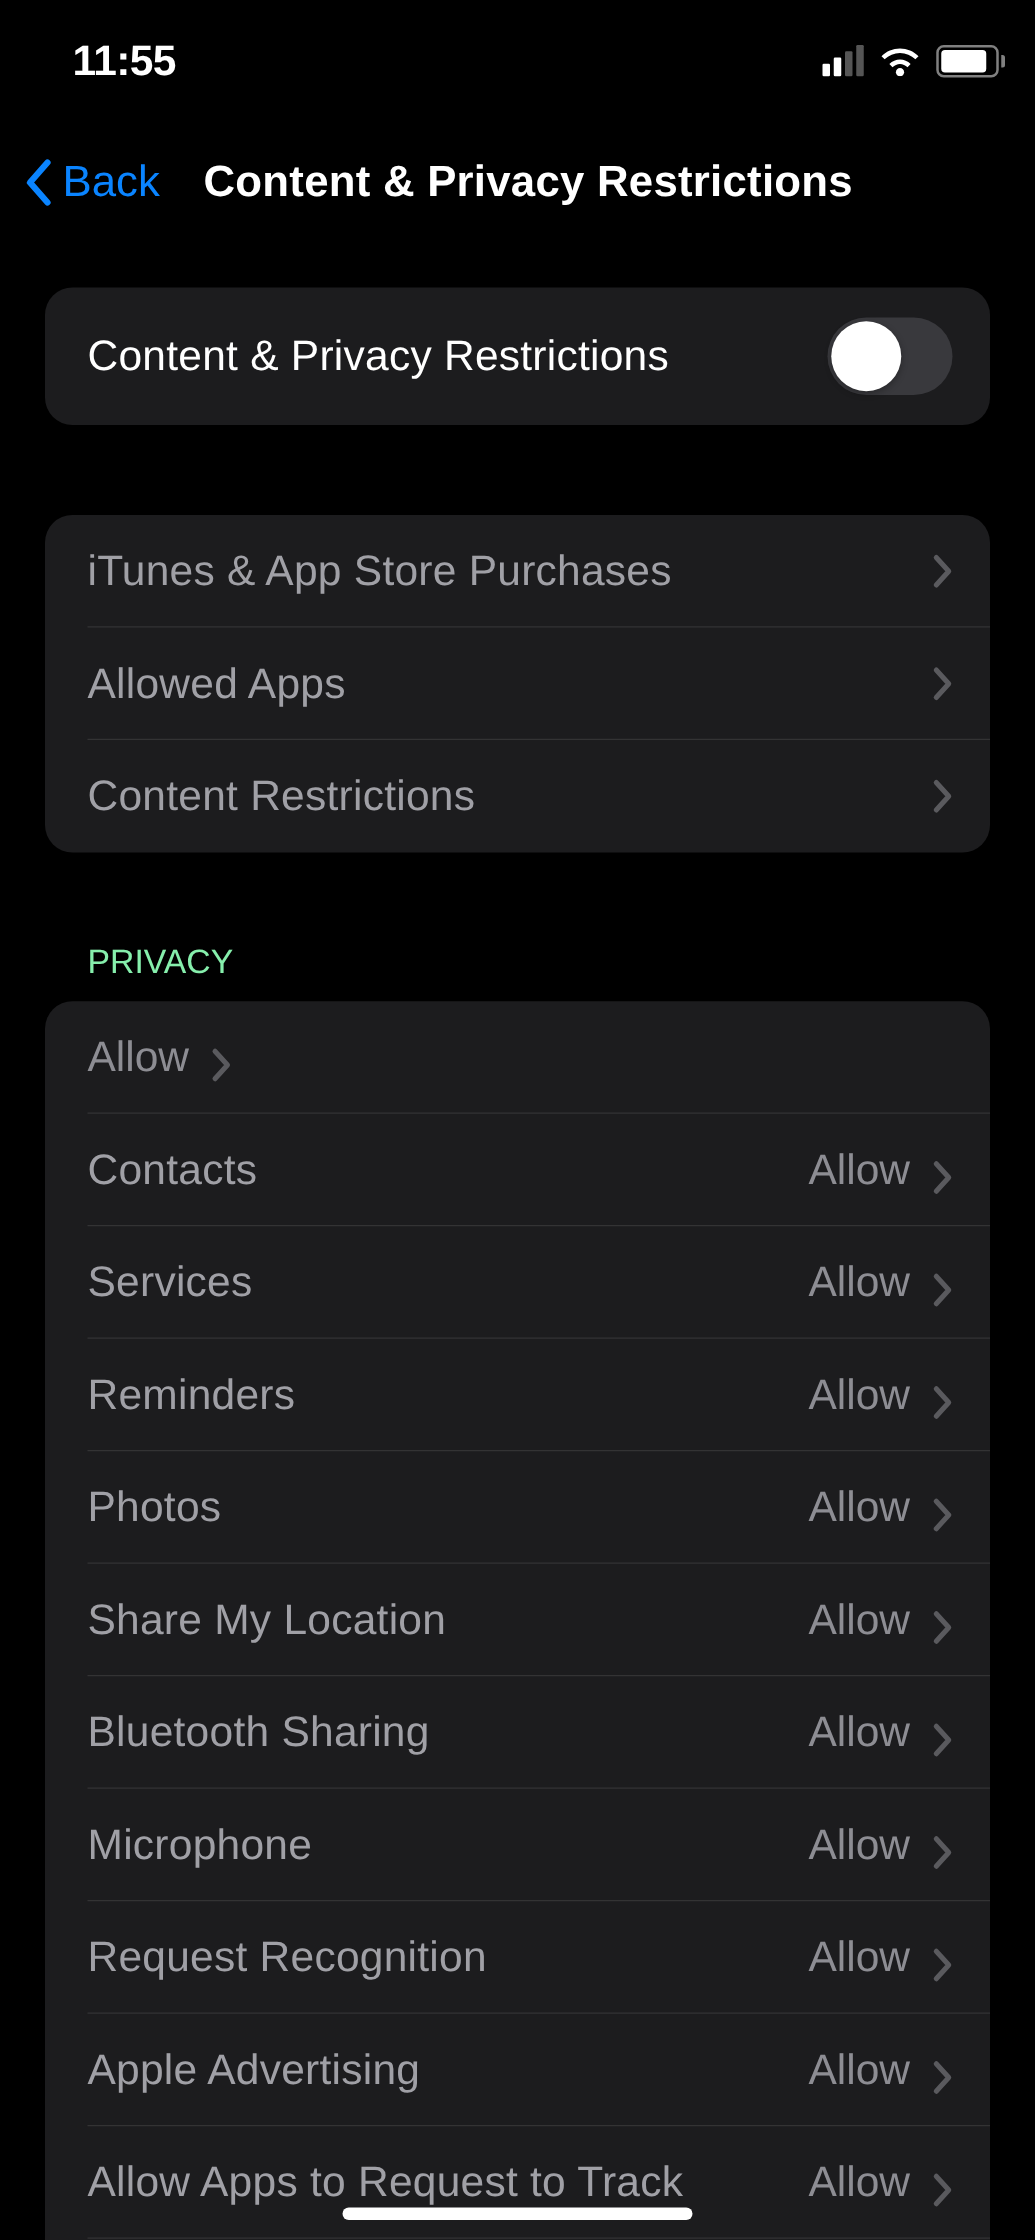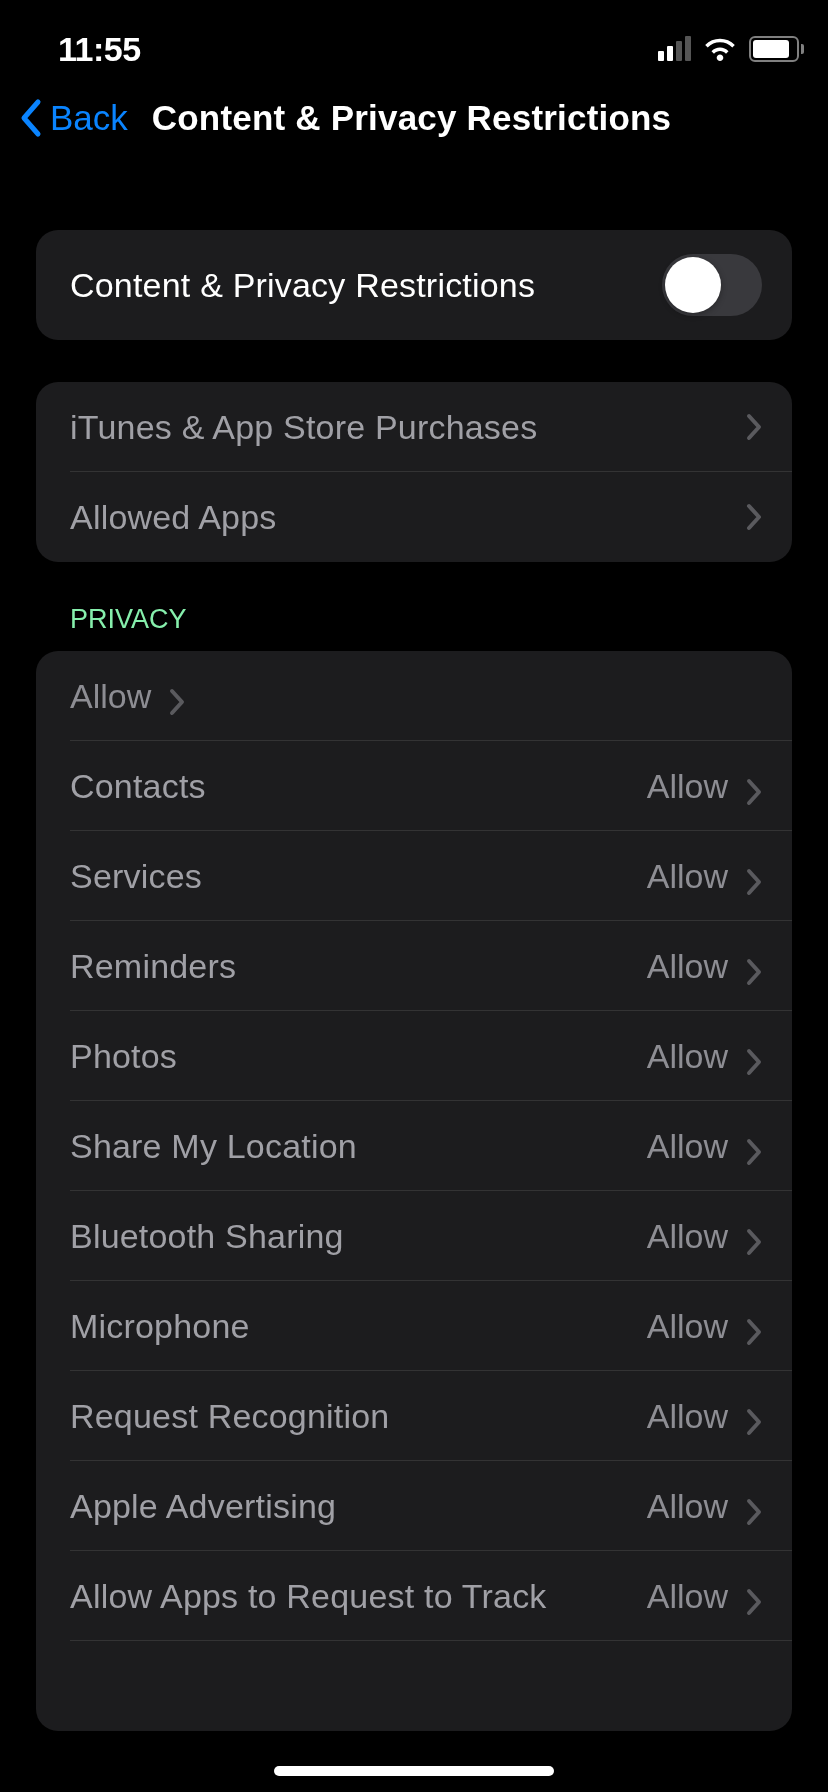--- a/index.html
+++ b/index.html
@@ -68,23 +68,24 @@
     }
     .battery-tip {
       width: 3px;
       height: 10px;
       background: rgba(255,255,255,0.5);
       border-radius: 0 2px 2px 0;
       margin-left: 2px;
     }
     .nav-bar {
       display: flex;
-      align-items: flex-start;
+      align-items: center;
       padding: 0 18px;
       height: 96px;
+      gap: 11px;
     }
     .back-button {
       display: flex;
       align-items: center;
       color: #0a84ff;
       font-size: 35px;
       font-weight: 400;
       gap: 8px;
     }
     .chevron-left {
@@ -179,21 +180,21 @@
     .home-indicator {
       position: absolute;
       bottom: 16px;
       left: 50%;
       transform: translateX(-50%);
       width: 280px;
       height: 10px;
       background: #ffffff;
       border-radius: 5px;
     }
-    .spacer-lg { margin-top: 42px; }
+    .spacer-lg { margin-top: 72px; }
   </style>
 </head>
 <body>
 
 <div class="status-bar">
   <div class="status-time">11:55</div>
   <div class="status-icons">
     <div class="signal-bars">
       <div class="signal-bar b1"></div>
       <div class="signal-bar b2"></div>
@@ -256,20 +257,30 @@
         <div class="row">
           <div class="row-label">Allowed Apps</div>
           <div class="row-right">
             <span class="chevron-right">
               <svg width="16" height="28" viewBox="0 0 16 28" fill="none">
                 <path d="M3 3L13 14L3 25" stroke="#5a5a5e" stroke-width="4" stroke-linecap="round" stroke-linejoin="round"></path>
               </svg>
             </span>
           </div>
         </div>
+        <div class="row">
+          <div class="row-label">Content Restrictions</div>
+          <div class="row-right">
+            <span class="chevron-right">
+              <svg width="16" height="28" viewBox="0 0 16 28" fill="none">
+                <path d="M3 3L13 14L3 25" stroke="#5a5a5e" stroke-width="4" stroke-linecap="round" stroke-linejoin="round"></path>
+              </svg>
+            </span>
+          </div>
+        </div>
       </div>
   </div>
 
   <div class="section spacer-lg">
     <div class="section-header">Privacy</div>
     <div class="group" id="privacy-group">
         <div class="row">
           <div class="row-right">
             <div class="row-value">Allow</div>
             <span class="chevron-right">

